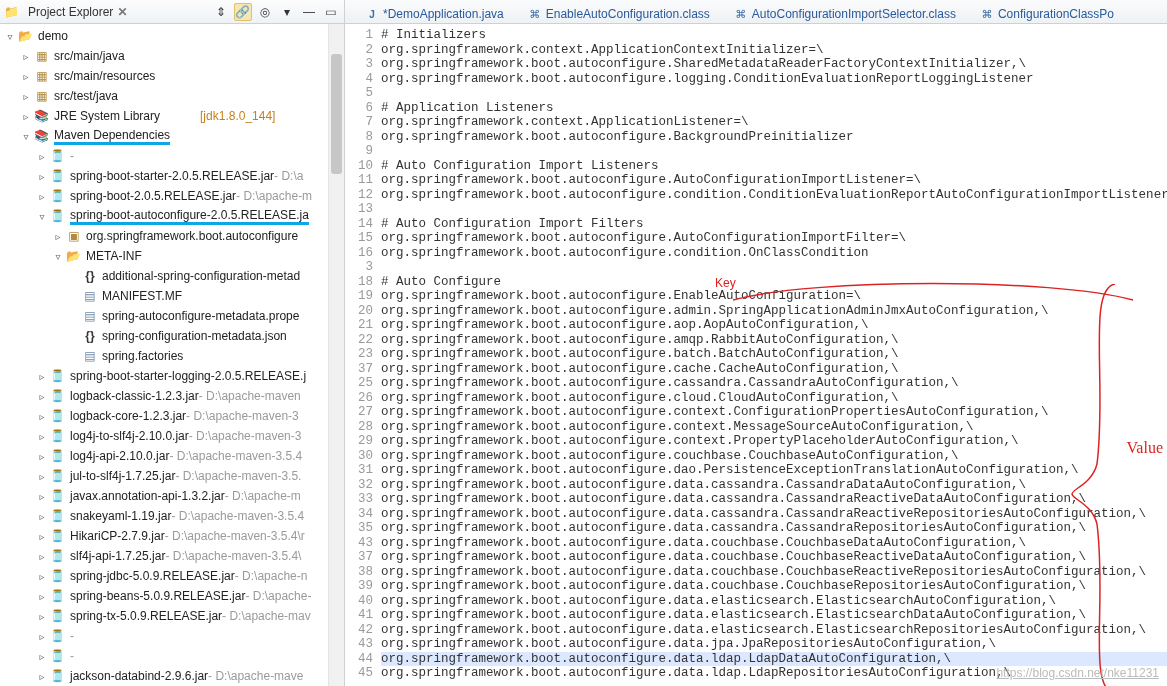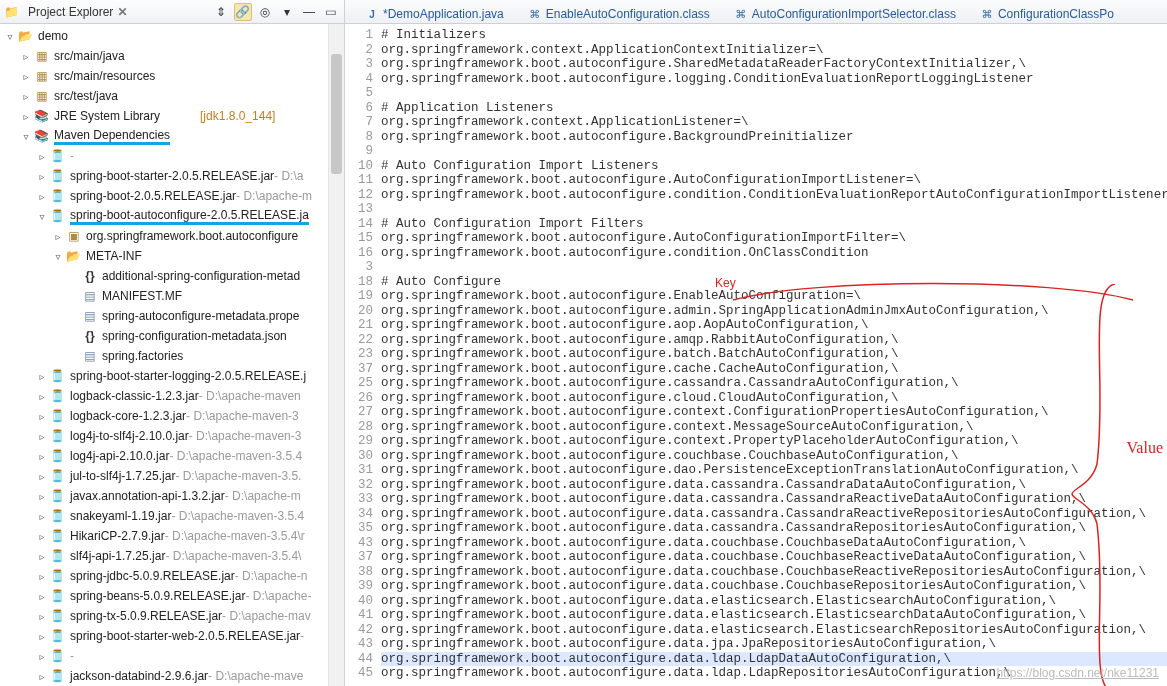--- a/index.html
+++ b/index.html
@@ -472,21 +472,20 @@
             <span class="lbl">spring-tx-5.0.9.RELEASE.jar</span> 
             <span class="lbl muted"> - D:\apache-mav</span>
           </li>
           <li class="row">
             <span class="indent"></span>
             <span class="indent"></span>
             <span class="tw">▹</span>
             <span class="ico">
               <span style="color:#c08a2a">🫙</span>
             </span>
-            <span class="lbl">spring-boot-starter-web-2.0.5.RELEASE.jar</span> 
             <span class="lbl muted"> -</span>
           </li>
           <li class="row">
             <span class="indent"></span>
             <span class="indent"></span>
             <span class="tw">▹</span>
             <span class="ico">
               <span style="color:#c08a2a">🫙</span>
             </span>
             <span class="lbl muted"> -</span>

